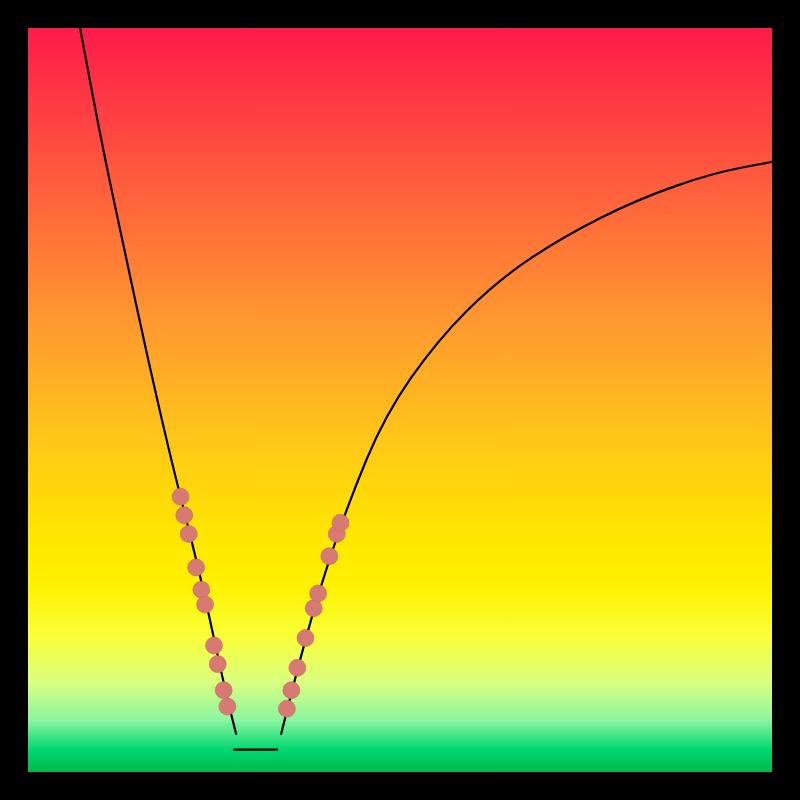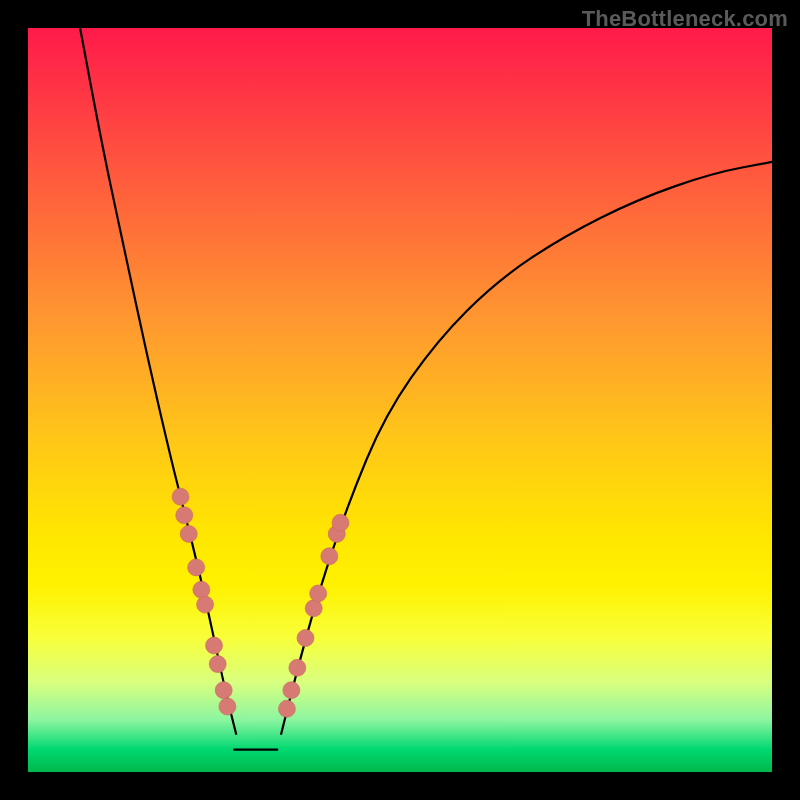--- a/index.html
+++ b/index.html
@@ -61,21 +61,20 @@
     stroke: #d77a74;
     stroke-width: 9;
     stroke-linecap: round;
     fill: none;
   }
 </style>
 </head>
 <body>
 
 <div class="outer">
-  <div class="watermark">TheBottleneck.com</div>
   <div class="plot-area">
     <svg class="curve" viewBox="0 0 744 744">
       <g>
         <path id="curve-left" d="M 52.080000000000005 0 Q 52.080000000000005 0 63.24000000000001 59.52000000000004 Q 74.4 119.04000000000008 85.56 171.12000000000006 Q 96.72 223.20000000000005 107.88 275.28 Q 119.04 327.35999999999996 130.20000000000002 375.71999999999997 Q 141.36 424.08 148.8 453.84000000000003 Q 156.23999999999998 483.6 163.68 513.36 Q 171.12 543.12 178.56 576.6 Q 186 610.08 191.57999999999998 636.12 Q 197.16 662.16 202.74 684.48 T 208.32000000000002 706.8"></path>
         <path id="curve-right" d="M 252.96 706.8 Q 252.96 706.8 260.4 677.04 Q 267.84 647.28 279 606.36 Q 290.16 565.44 305.04 520.8000000000001 Q 319.92 476.16 338.52 431.52 Q 357.12 386.88 383.16 349.68 Q 409.20000000000005 312.48 438.96000000000004 282.72 Q 468.72 252.95999999999998 502.2 230.64000000000001 Q 535.68 208.32000000000005 572.8799999999999 189.72000000000003 Q 610.0799999999999 171.12 647.28 158.09999999999997 Q 684.48 145.07999999999993 714.24 139.5 T 744 133.92000000000007"></path>
       </g>
       <g id="dots-left">
           <circle cx="152.51999999999998" cy="468.72" r="8.5" class="dot"></circle>
           <circle cx="156.23999999999998" cy="487.32" r="8.5" class="dot"></circle>
           <circle cx="160.704" cy="505.91999999999996" r="8.5" class="dot"></circle>

